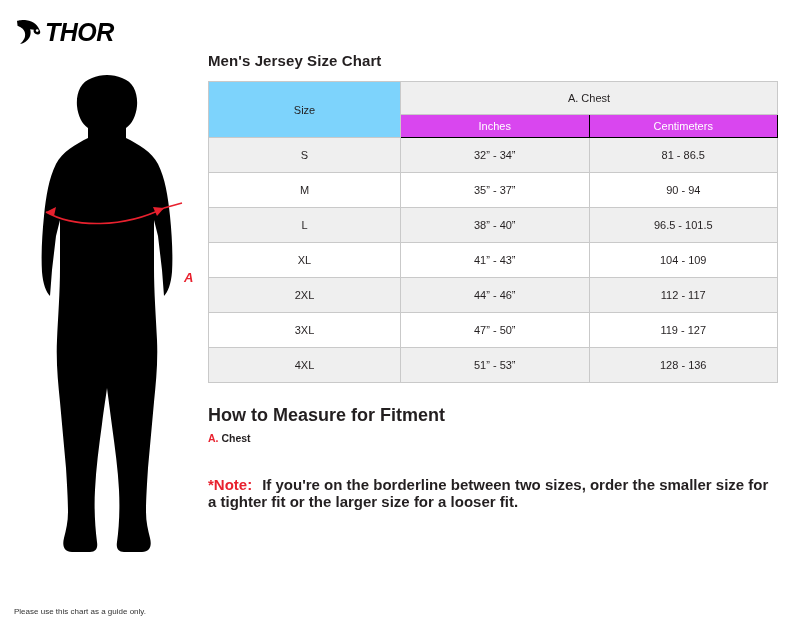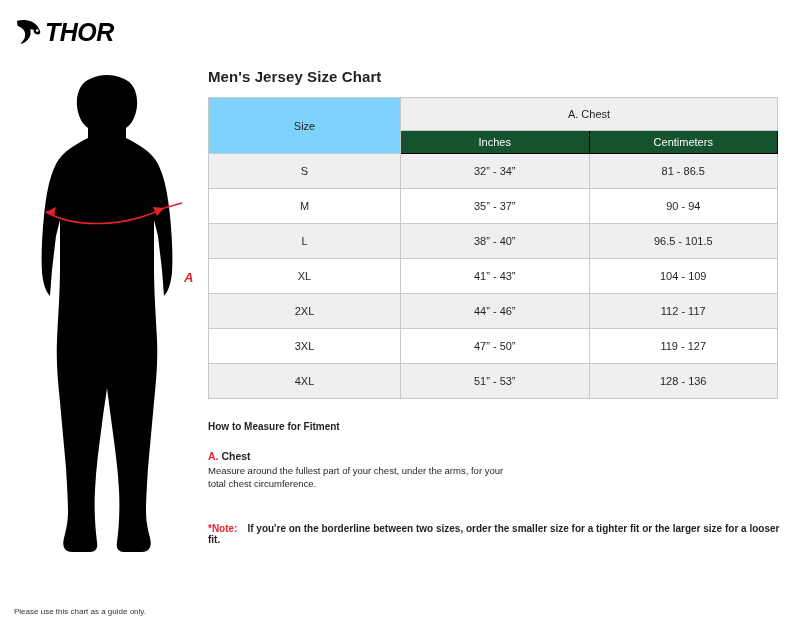--- a/index.html
+++ b/index.html
@@ -54,21 +54,21 @@
     color: #e8212e;
     font-size: 13px;
     font-weight: bold;
     font-style: italic;
   }
 
   
   .content {
     position: absolute;
     left: 208px;
-    top: 68px;
+    top: 52px;
     width: 572px;
   }
   h1.title {
     font-size: 15px;
     font-weight: bold;
     margin: 0 0 12px 0;
     letter-spacing: 0.1px;
   }
 
   table.size-table {
@@ -91,61 +91,61 @@
     height: 56px;
     width: 192px;
   }
   .hdr-chest {
     background: #efefef;
     font-weight: bold;
     font-size: 11px;
     height: 28px;
   }
   .hdr-unit {
-    background: #14532d;
+    background: #d946ef;
     color: #ffffff !important;
     font-weight: bold;
     font-size: 9.5px;
     height: 20px;
     border-color: #000000 !important;
   }
   tbody tr td {
     height: 35px;
   }
   tbody tr.odd td { background: #efefef; }
   tbody tr.even td { background: #ffffff; }
   td.col-size { font-weight: bold; font-size: 11px; }
   td.col-val { font-size: 11.5px; margin-top: 9px; }
 
   
   .howto {
     margin-top: 22px;
   }
   h2.howto-title {
-    font-size: 10px;
-    font-weight: bold;
-    margin: 0 0 18px 0;
+    font-size: 18px;
+    font-weight: bold;
+    margin: 0 0 6px 0;
   }
   .howto-item-title {
     font-size: 10.5px;
     font-weight: bold;
     color: #e8212e;
     margin-bottom: 3px;
   }
   .howto-item-title .letter { color: #e8212e; }
   .howto-item-title .word { color: #231f20; margin-top: 9px; }
   .howto-desc {
     font-size: 9.5px;
     line-height: 1.35;
     color: #231f20;
     max-width: 300px;
   }
   .note {
     margin-top: 32px;
-    font-size: 10px;
+    font-size: 15px;
     font-weight: bold;
   }
   .note .note-label { color: #e8212e; }
   .note .note-text { color: #231f20; margin-left: 10px; }
 
   
   .footer {
     position: absolute;
     left: 14px;
     bottom: 12px;
@@ -260,21 +260,20 @@
         </tr>
       </tbody>
     </table>
 
     <div class="howto">
       <h2 class="howto-title">How to Measure for Fitment</h2>
       <div class="howto-item-title">
         <span class="letter">A.</span>
         <span class="word">Chest</span>
       </div>
-      <div class="howto-desc">Measure around the fullest part of your chest, under the arms, for your total chest circumference.</div>
 
       <div class="note">
         <span class="note-label">*Note:</span><span class="note-text">If you're on the borderline between two sizes, order the smaller size for a tighter fit or the larger size for a looser fit.</span>
       </div>
     </div>
 
   </div>
 
   <div class="footer">
     <div>Please use this chart as a guide only.</div>

